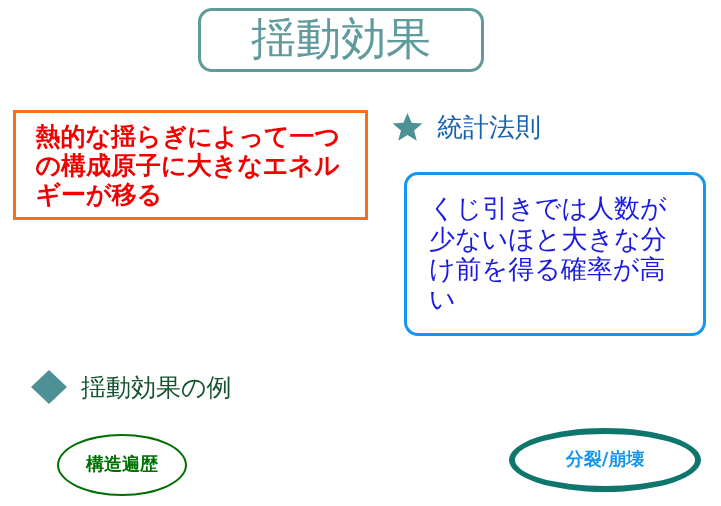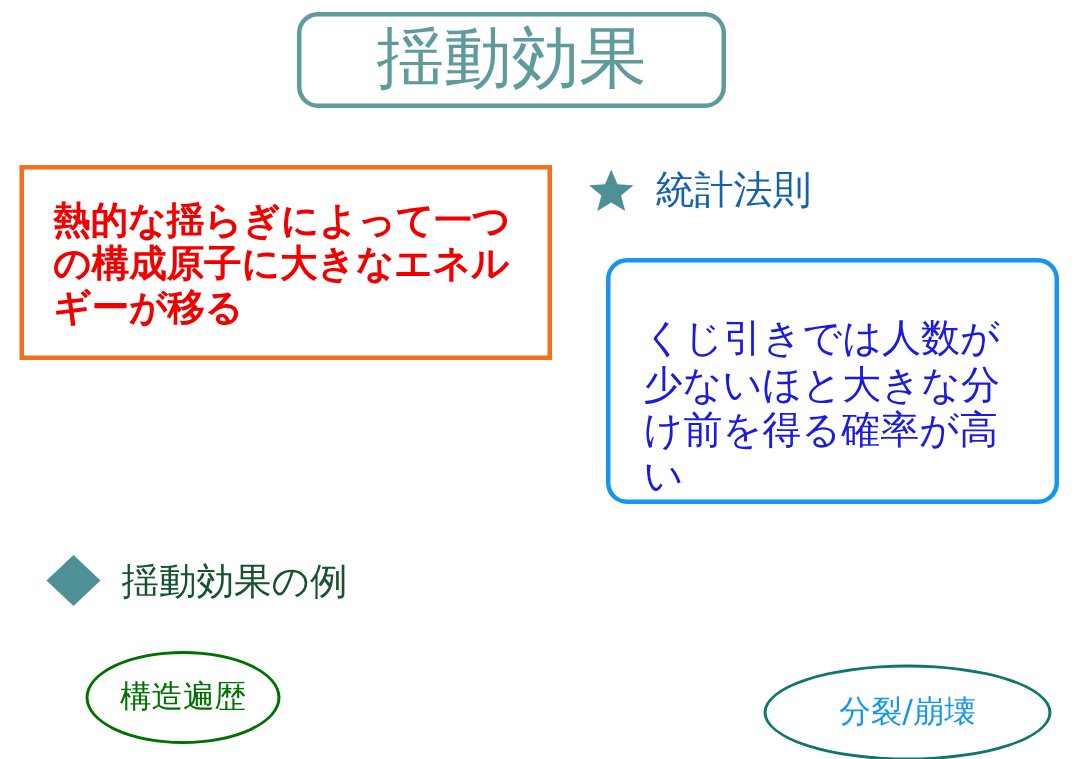--- a/index.html
+++ b/index.html
@@ -44,21 +44,21 @@
     white-space: nowrap;
     padding-bottom: 3px;
   }
 
   
   #fluctuation-box {
     position: absolute;
     left: 13px;
     top: 110px;
     width: 355px;
-    height: 130px;
+    height: 110px;
     box-sizing: border-box;
     border: 3px solid #f4701f;
     background: #ffffff;
     display: flex;
     align-items: center;
     justify-content: center;
   }
   #fluctuation-text {
     font-size: 25px;
     line-height: 1.16;
@@ -96,21 +96,21 @@
     position: absolute;
     left: 404px;
     top: 172px;
     width: 302px;
     height: 164px;
     box-sizing: border-box;
     border: 3px solid #1496ee;
     border-radius: 14px;
     background: #ffffff;
     display: flex;
-    align-items: flex-end;
+    align-items: center;
     justify-content: center;
   }
   #lottery-text {
     font-size: 26px;
     line-height: 1.17;
     color: #1a1ae0;
     font-weight: 400;
     text-align: left;
     width: 252px;
     word-break: break-all;
@@ -142,23 +142,23 @@
   .ellipse {
     position: absolute;
     box-sizing: border-box;
     background: #ffffff;
     border-radius: 50%;
     display: flex;
     align-items: center;
     justify-content: center;
   }
   .ellipse-label {
-    font-size: 21px;
-    line-height: 1;
-    font-weight: 400;
+    font-size: 18px;
+    line-height: 1;
+    font-weight: 700;
     white-space: nowrap;
     padding-bottom: 2px;
   }
   #ellipse-structure {
     left: 57px;
     top: 434px;
     width: 130px;
     height: 62px;
     border: 2px solid #007000;
   }
@@ -168,24 +168,24 @@
     left: 281px;
     top: 433px;
     width: 152px;
     height: 64px;
     border: 2px solid #f4551a;
   }
   #ellipse-coexist .ellipse-label { color: #f4551a; }
 
   #ellipse-fission {
     left: 509px;
-    top: 443px;
+    top: 428px;
     width: 192px;
     height: 64px;
-    border: 2px solid #0f766e;
+    border: 6px solid #0f766e;
   }
   #ellipse-fission .ellipse-label { color: #1496ee; }
 </style>
 </head>
 <body>
 
 <div id="slide">
 
   <div id="title-box">
     <span id="title-text">揺動効果</span>

